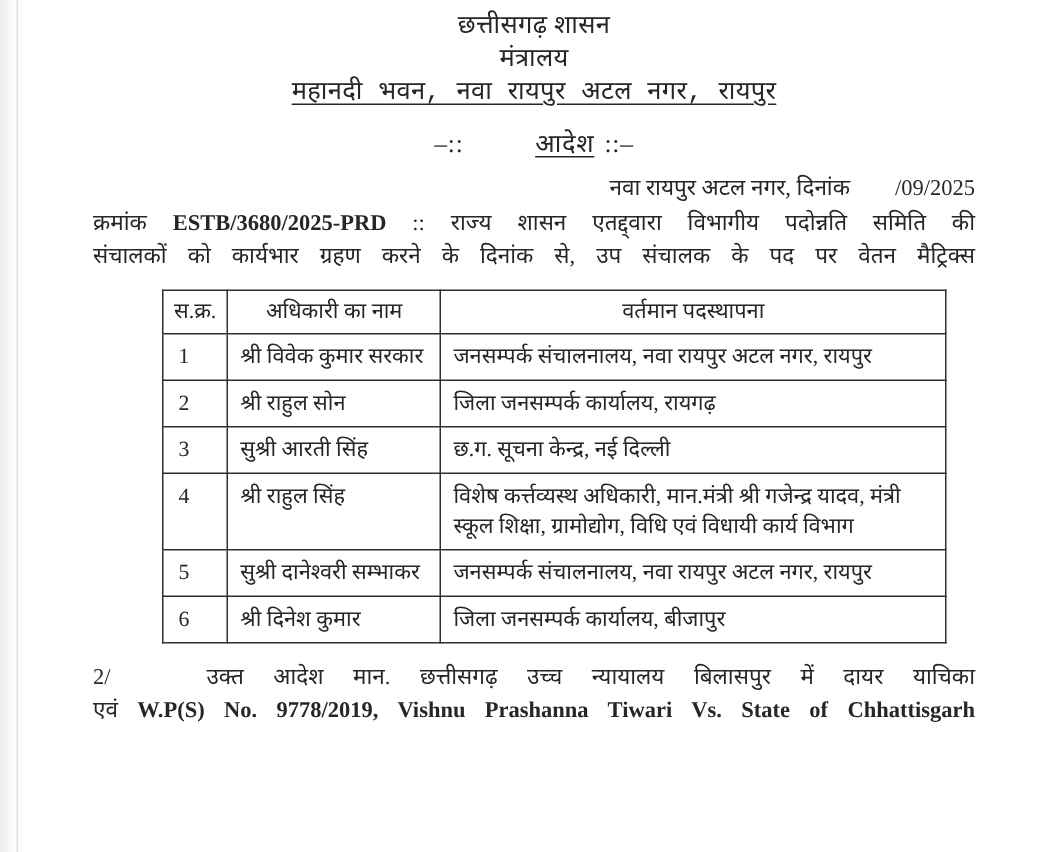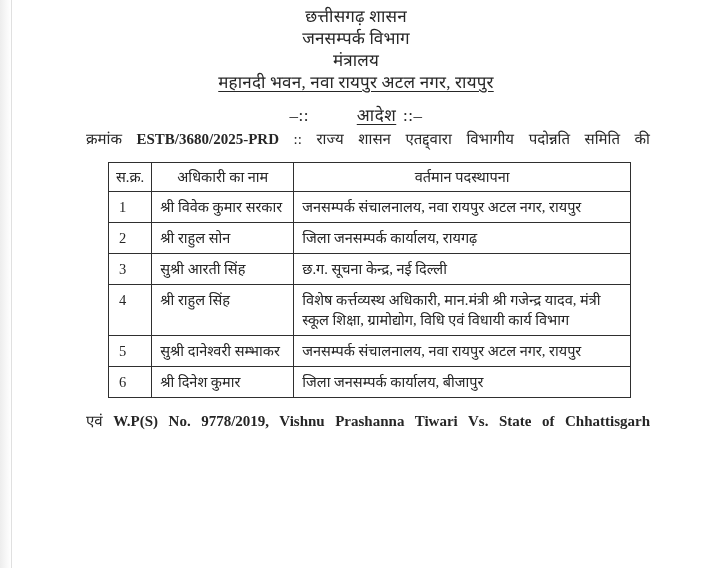--- a/index.html
+++ b/index.html
@@ -26,20 +26,21 @@
     left: 62px; top: 6px;
     width: 588px;
   }
   
   .doc-header { text-align: center; font-size: 17px; line-height: 22px; letter-spacing: .2px; }
   .doc-header .addr {
     display: inline-block;
     text-decoration: underline;
     text-underline-offset: 3px;
     margin-top: 0px;
+    font-family: Liberation Mono, monospace;
   }
   .order-title {
     text-align: center;
     font-size: 17px;
     margin-top: 9px;
     letter-spacing: .5px;
   }
   .order-title .u {
     text-decoration: underline;
     text-underline-offset: 3px;
@@ -47,21 +48,21 @@
     margin-left: 41px;
   }
   .dateline {
     text-align: right;
     font-size: 15px;
     margin-top: 10px;
     line-height: 20px;
   }
   .dateline .gap { display: inline-block; width: 30px; }
   
-  .para { font-size: 15px; line-height: 21.5px; margin-left: 24px; }
+  .para { font-size: 15px; line-height: 21.5px; }
   .p1 { margin-top: 3px; }
   .jline { text-align: justify; text-align-last: justify; white-space: nowrap; }
   .jline.last { text-align-last: left; white-space: normal; }
   .b { font-weight: bold; }
   .lat { font-family: "Liberation Serif", "DejaVu Serif", serif; }
   .numgap { display: inline-block; width: 64px; }
   
   .order-table {
     border-collapse: collapse;
     margin-top: 11px;
@@ -88,30 +89,31 @@
 </style>
 </head>
 <body>
 
 <div class="page">
   <div class="scan-edge"></div>
   <div class="content">
 
     <div class="doc-header">
       <div>छत्तीसगढ़ शासन</div>
-      <div>जनसम्पर्क विभाग</div>
       <div>मंत्रालय</div>
       <div><span class="addr">महानदी भवन, नवा रायपुर अटल नगर, रायपुर</span></div>
     </div>
 
     <div class="order-title"><span>–::</span> <span class="u">आदेश</span> <span>::–</span></div>
 
+    <div class="dateline"><span>नवा रायपुर अटल नगर, दिनांक</span><span class="gap"></span><span>/09/2025</span></div>
 
     <div class="para p1">
       <div class="jline"><span>क्रमांक </span><span class="b lat">ESTB/3680/2025-PRD</span><span> :: राज्य शासन एतद्द्वारा विभागीय पदोन्नति समिति की</span></div>
+      <div class="jline"><span>संचालकों को कार्यभार ग्रहण करने के दिनांक से, </span><span>उप संचालक</span><span> के पद पर वेतन मैट्रिक्स</span></div>
     </div>
 
     <table class="order-table">
       <colgroup>
           <col class="col-sno">
           <col class="col-name">
           <col class="col-post">
         </colgroup>
       <thead>
         <tr>
@@ -148,18 +150,19 @@
         </tr>
         <tr>
           <td class="sno">6</td>
           <td>श्री दिनेश कुमार</td>
           <td>जिला जनसम्पर्क कार्यालय, बीजापुर</td>
         </tr>
       </tbody>
     </table>
 
     <div class="para p2">
+      <div class="jline"><span>2/</span><span class="numgap"></span><span>उक्त आदेश मान. छत्तीसगढ़ उच्च न्यायालय बिलासपुर में दायर याचिका</span></div>
       <div class="jline"><span>एवं </span><span class="b lat">W.P(S) No. 9778/2019, Vishnu Prashanna Tiwari Vs. State of Chhattisgarh</span></div>
 
     </div>
 
   </div>
 </div>
 
 </body></html>

